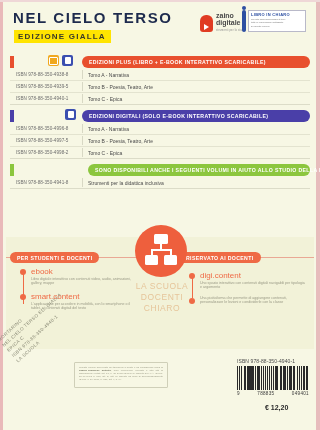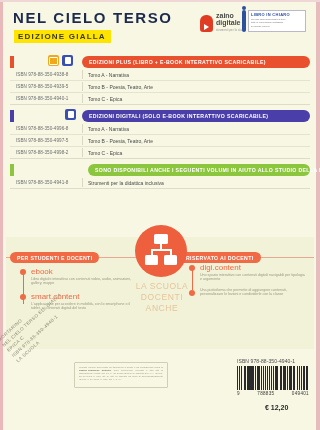--- a/index.html
+++ b/index.html
@@ -114,21 +114,21 @@
   .l-v2{left:16px;top:24px;width:1.5px;height:6px;}
   .l-v3{left:35px;top:24px;width:1.5px;height:6px;}
 
   .ls-name{
     position:absolute;left:118px;top:44px;width:76px;text-align:center;
     color:#e6c59a;font-size:8.5px;line-height:11px;letter-spacing:.6px;
   }
 
   .feat{position:absolute;}
   .feat-col-l{left:14px;top:30px;width:112px;}
-  .feat-col-r{left:183px;top:26px;width:118px;}
+  .feat-col-r{left:183px;top:34px;width:118px;}
   .feat-line{position:absolute;left:2.5px;top:6px;bottom:12px;width:1.5px;background:#ef6a45;}
   .item{position:relative;padding-left:11px;margin-bottom:6px;}
   .dot{position:absolute;left:0;top:2px;width:6px;height:6px;border-radius:50%;background:#ef6a45;}
   .item-title{font-size:8px;color:#ef6a45;line-height:9px;}
   .item-desc{font-size:3.6px;color:#9a9a86;line-height:4.3px;margin-top:1px;}
 
   
   .spine{
     position:absolute;left:-4px;top:338px;width:120px;height:92px;
     transform:rotate(-42deg);transform-origin:left top;
@@ -269,21 +269,21 @@
       <div class="lin l-h"></div>
       <div class="lin l-v2"></div>
       <div class="lin l-v3"></div>
       <div class="scr scr-bl"></div>
       <div class="scr scr-br"></div>
     </div>
 
     <div class="ls-name">
       <div>LA SCUOLA</div>
       <div>DOCENTI</div>
-      <div>ANCHE</div>
+      <div>CHIARO</div>
     </div>
 
     <div class="feat feat-col-l">
       <div class="feat-line"></div>
       <div class="item">
         <span class="dot"></span>
         <div class="item-title">ebook</div>
         <div class="item-desc">Libro digitale interattivo con contenuti video, audio, animazioni, gallery, mappe</div>
       </div>
       <div class="item">

